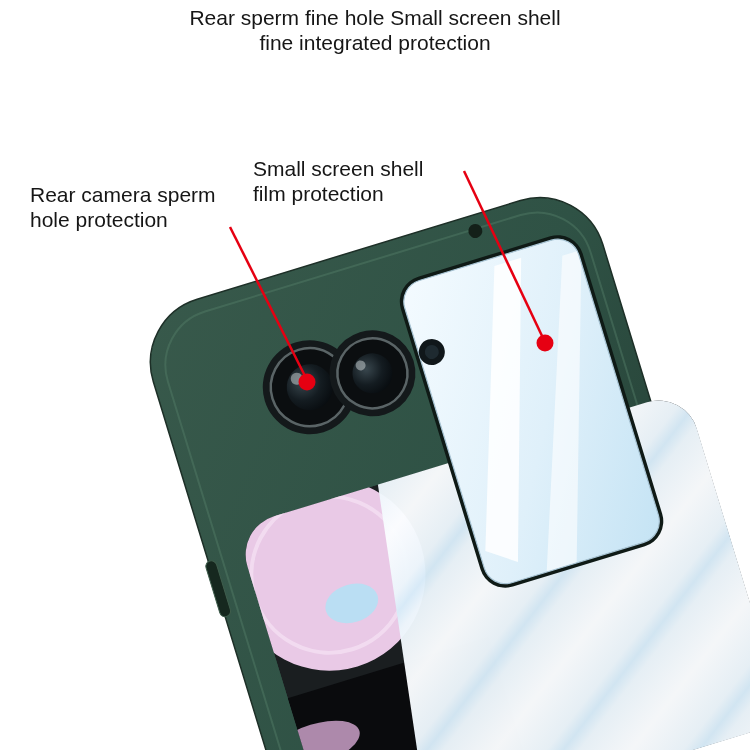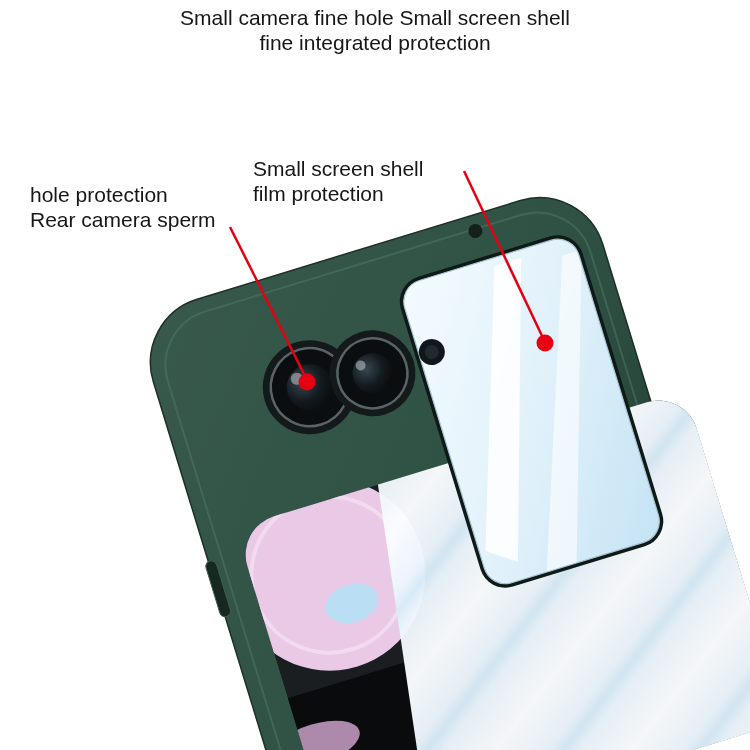--- a/index.html
+++ b/index.html
@@ -120,27 +120,27 @@
 
     <g>
       <line x1="230" y1="227" x2="306" y2="378" stroke="#e60012" stroke-width="2.5"></line>
       <circle cx="307" cy="382" r="8.5" fill="#e60012"></circle>
       <line x1="464" y1="171" x2="543" y2="338" stroke="#e60012" stroke-width="2.5"></line>
       <circle cx="545" cy="343" r="8.5" fill="#e60012"></circle>
     </g>
   </svg>
 
   <div class="text-block title-block">
-    <div>Small camera fine hole Small screen shell</div>
+    <div>Rear sperm fine hole Small screen shell</div>
     <div>fine integrated protection</div>
   </div>
 
   <div class="text-block screen-label-block">
     <div>Small screen shell</div>
     <div>film protection</div>
   </div>
 
   <div class="text-block camera-label-block">
+    <div>Rear camera sperm</div>
     <div>hole protection</div>
-    <div>Rear camera sperm</div>
   </div>
 
 </div>
 
 </body></html>

